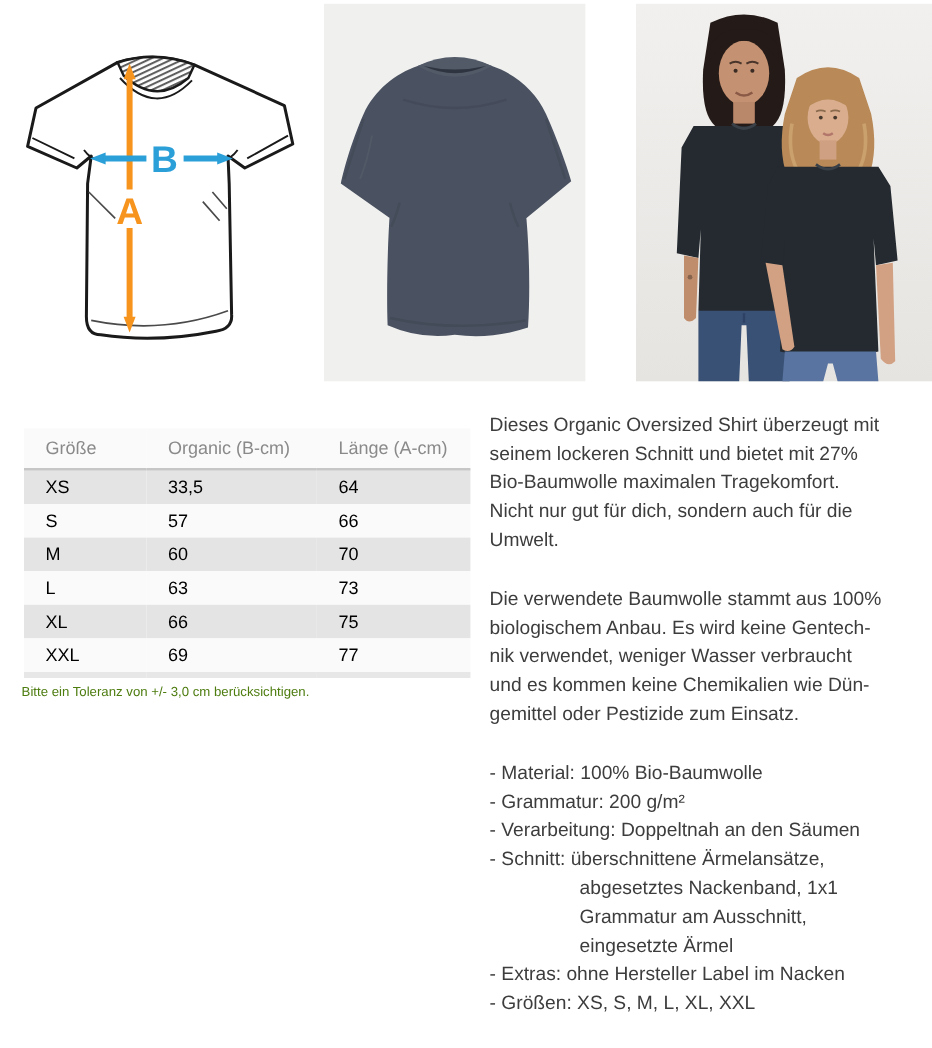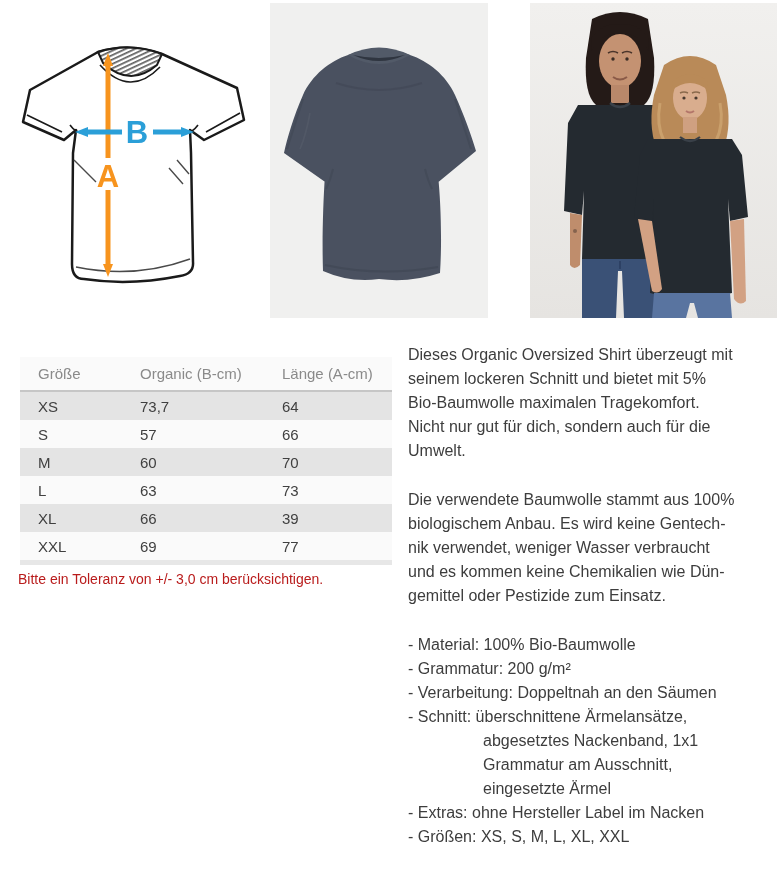--- a/index.html
+++ b/index.html
@@ -12,25 +12,25 @@
   .figure svg{display:block;width:100%;height:100%;}
   #fig-diagram{left:10px;top:18px;width:240px;height:287px;}
   #fig-front{left:270px;top:3px;width:218px;height:315px;}
   #fig-models{left:530px;top:3px;width:247px;height:315px;}
 
   .table-wrap{position:absolute;left:20px;top:357px;width:372px;}
   table{width:100%;border-collapse:collapse;border-bottom:5px solid #e7e7e7;table-layout:fixed;}
   col.c1{width:102px;} col.c2{width:142px;} col.c3{width:128px;}
   th,td{padding:0 0 0 18px;text-align:left;font-weight:normal;}
   th{height:33px;font-size:15px;color:#8a8a8a;background:#fafafa;border-bottom:2px solid #c6c6c6;}
-  td{height:28px;font-size:15px;color:#404040;}
+  td{height:28px;font-size:15px;color:#000000;}
   tbody tr:nth-child(odd){background:#e4e4e4;}
   tbody tr:nth-child(even){background:#fafafa;}
 
-  .tolerance{position:absolute;left:18px;top:571px;width:390px;font-size:14px;color:#b91c1c;}
+  .tolerance{position:absolute;left:18px;top:571px;width:390px;font-size:11px;color:#4d7c0f;}
 
   .description{position:absolute;left:408px;top:343px;width:369px;font-size:16px;line-height:24px;color:#3d3d3d;}
   .para{margin:0 0 25px 0;}
   .line{white-space:nowrap;}
   .specs .indent{padding-left:75px;}
 
   .arrow-len{stroke:var(--len-color,#F7941E);}
   .arrow-len-fill{fill:var(--len-color,#F7941E);}
   .arrow-wid{stroke:var(--wid-color,#2B9FD8);}
   .arrow-wid-fill{fill:var(--wid-color,#2B9FD8);}
@@ -166,21 +166,21 @@
     <thead>
       <tr>
         <th>Größe</th>
         <th>Organic (B-cm)</th>
         <th>Länge (A-cm)</th>
       </tr>
     </thead>
     <tbody>
   <tr>
     <td>XS</td>
-    <td>73,7</td>
+    <td>33,5</td>
     <td>64</td>
   </tr>
 
   <tr>
     <td>S</td>
     <td>57</td>
     <td>66</td>
   </tr>
 
   <tr>
@@ -191,39 +191,39 @@
 
   <tr>
     <td>L</td>
     <td>63</td>
     <td>73</td>
   </tr>
 
   <tr>
     <td>XL</td>
     <td>66</td>
-    <td>39</td>
+    <td>75</td>
   </tr>
 
   <tr>
     <td>XXL</td>
     <td>69</td>
     <td>77</td>
   </tr>
 </tbody>
   </table>
 </div>
 
 <div class="tolerance">Bitte ein Toleranz von +/- 3,0 cm berücksichtigen.</div>
 
 <div class="description">
   <div class="para">
   <div class="line">Dieses Organic Oversized Shirt überzeugt mit</div>
 
-  <div class="line">seinem lockeren Schnitt und bietet mit 5%</div>
+  <div class="line">seinem lockeren Schnitt und bietet mit 27%</div>
 
   <div class="line">Bio-Baumwolle maximalen Tragekomfort.</div>
 
   <div class="line">Nicht nur gut für dich, sondern auch für die</div>
 
   <div class="line">Umwelt.</div>
 </div>
   <div class="para">
   <div class="line">Die verwendete Baumwolle stammt aus 100%</div>
 

